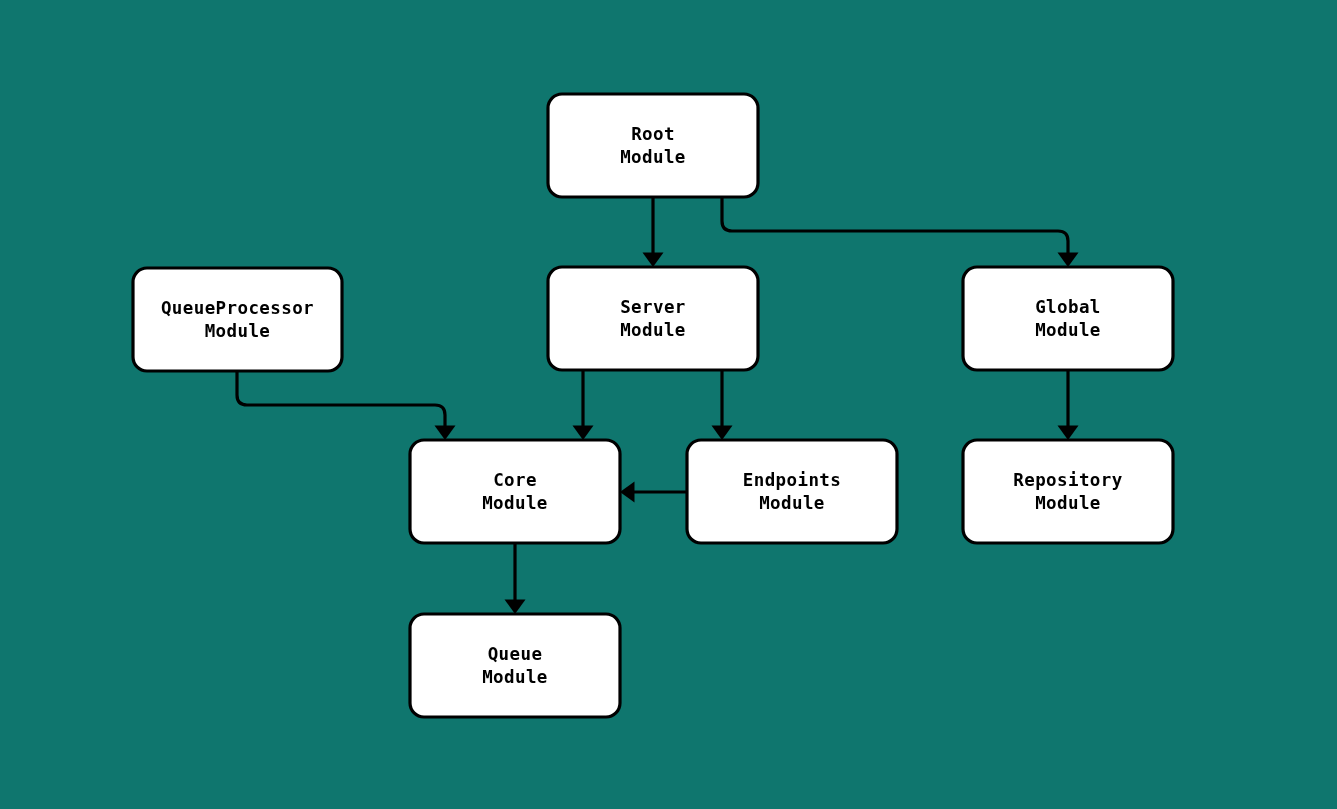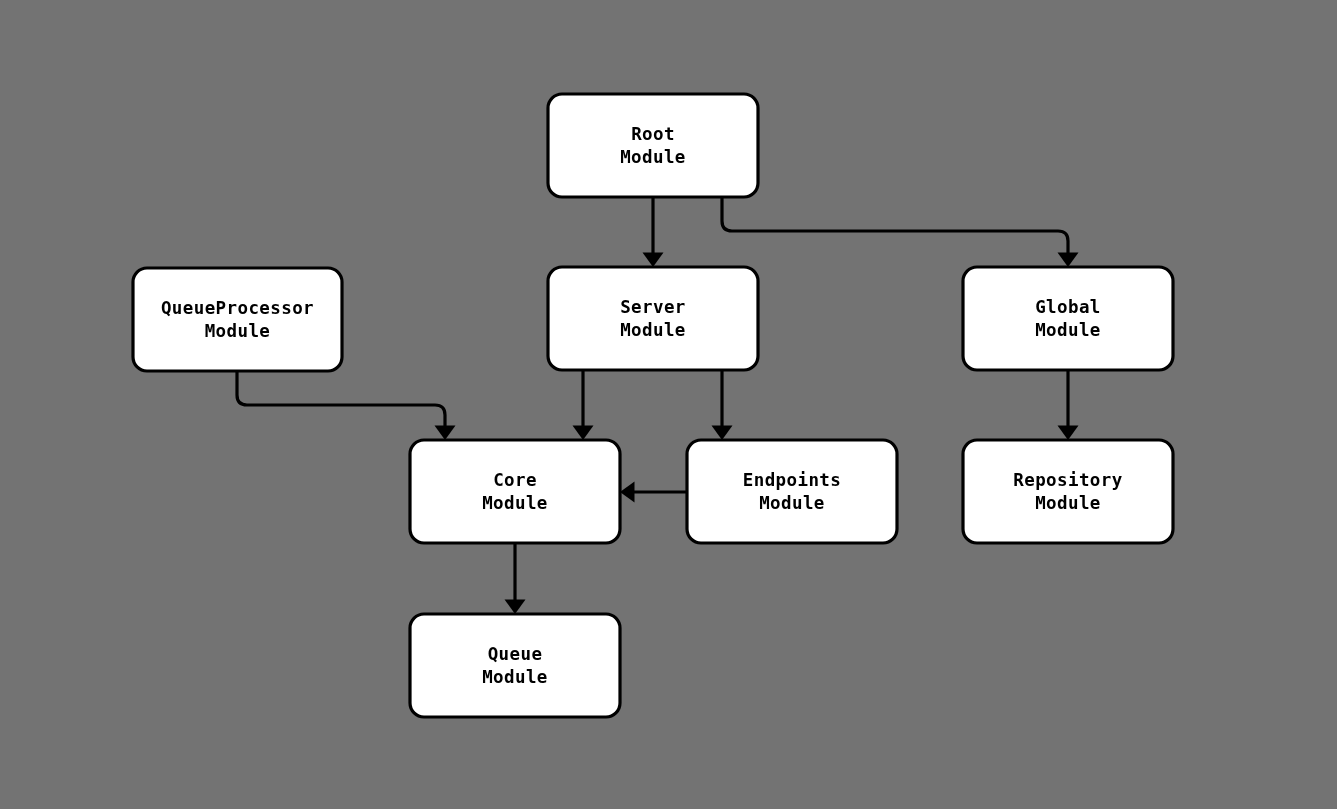--- a/index.html
+++ b/index.html
@@ -11,21 +11,21 @@
   body {
     width: 1337px;
     height: 809px;
     overflow: hidden;
     font-family: "DejaVu Sans Mono", "Liberation Mono", monospace;
   }
   #diagram-root {
     position: relative;
     width: 1337px;
     height: 809px;
-    background: #737373;
+    background: #0f766e;
   }
   svg.canvas {
     position: absolute;
     top: 0;
     left: 0;
     width: 1337px;
     height: 809px;
     display: block;
   }
   .node-rect {

